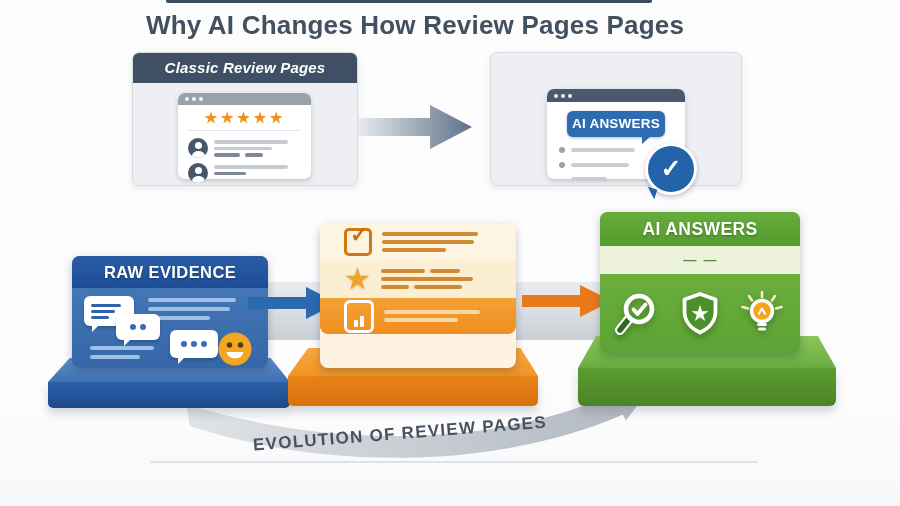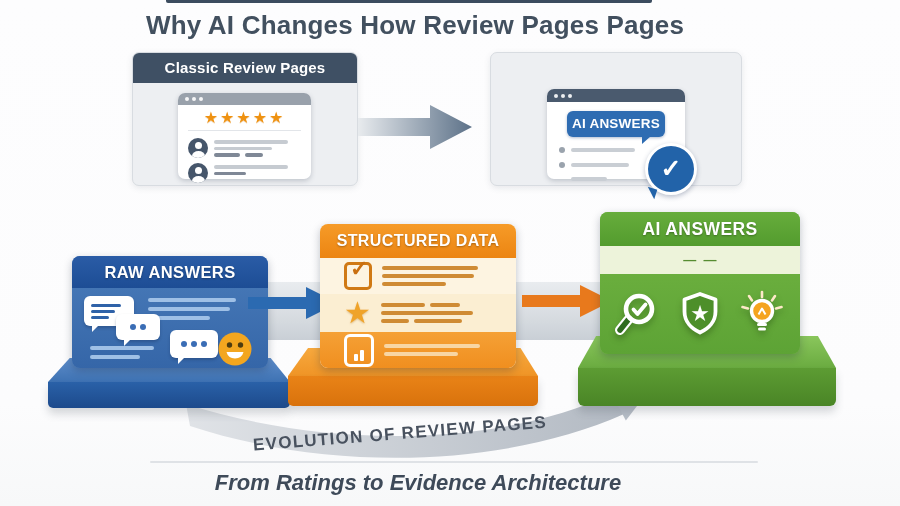--- a/index.html
+++ b/index.html
@@ -8,21 +8,21 @@
     background:linear-gradient(180deg,#fdfdfe 0%,#fcfcfd 80%,#f7f8f9 100%);
     font-family:"Liberation Sans", sans-serif;
   }
   .abs{position:absolute;}
   
   .top-rule{left:166px;top:0;width:486px;height:3px;background:#3c4c5f;border-radius:0 0 2px 2px;}
   .main-title{left:0;top:10px;width:830px;text-align:center;font-size:26px;font-weight:600;color:#42505f;letter-spacing:.2px;}
   
   .cmp-panel{background:#edeff2;border:1px solid #d8dce1;border-radius:7px;box-shadow:0 2px 6px rgba(70,80,100,.12);}
   .cmp-panel .hdr{height:30px;line-height:30px;text-align:center;background:#3f5064;border-radius:6px 6px 0 0;
-    color:#fff;font-weight:700;font-size:15px;letter-spacing:.2px;}
+    color:#fff;font-weight:700;font-size:15px;letter-spacing:.2px;font-style:italic;}
   .cmp-classic{left:132px;top:52px;width:224px;height:132px;}
   .cmp-ai{left:490px;top:52px;width:250px;height:132px;}
   .browser{position:absolute;background:#fff;border-radius:7px;box-shadow:0 2px 5px rgba(60,70,90,.25);}
   .b-classic{left:45px;top:40px;width:133px;height:86px;}
   .b-ai{left:56px;top:36px;width:138px;height:90px;}
   .bbar{height:12px;border-radius:7px 7px 0 0;display:flex;align-items:center;gap:3px;padding-left:7px;}
   .bbar.gray{background:#99a1ab;}
   .bbar.dark{background:#4a5a6e;height:13px;}
   .bdot{width:4px;height:4px;border-radius:50%;background:#fff;opacity:.9;}
   .stars-row{text-align:center;font-size:16px;letter-spacing:2px;color:#ef9211;margin-top:3px;text-shadow:0 1px 0 rgba(200,110,0,.25);}
@@ -188,21 +188,21 @@
       </div>
       <div class="check-badge">✓</div>
     </div>
   </div>
 
   <div class="abs backband"></div>
 
   <div class="abs base-top blue-base-top"></div>
   <div class="abs base-front blue-base-front"></div>
   <div class="plat-panel blue-panel">
-    <div class="plat-hdr">RAW ANSWERS</div>
+    <div class="plat-hdr">RAW EVIDENCE</div>
     <div class="blue-body">
       <div class="bubble bub-lines">
         <div class="bl" style="width:30px"></div>
         <div class="bl" style="width:24px"></div>
         <div class="bl" style="width:18px"></div>
       </div>
       <div class="blue-lines" style="left:76px;top:10px">
         <div class="ln2" style="width:88px"></div>
         <div class="ln2" style="width:82px"></div>
         <div class="ln2" style="width:62px"></div>
@@ -229,21 +229,20 @@
     </div>
   </div>
 
   <svg class="abs arrow-mid arrow-blue" width="92" height="36" viewBox="0 0 92 36">
     <polygon points="0,12 58,12 58,2 90,18 58,34 58,24 0,24" fill="#2b6ab1"></polygon>
   </svg>
 
   <div class="abs base-top orange-base-top"></div>
   <div class="abs base-front orange-base-front"></div>
   <div class="plat-panel orange-panel">
-    <div class="plat-hdr">STRUCTURED DATA</div>
     <div class="o-row o-row1">
       <div class="chk-icon">
         <span class="chk">✓</span>
       </div>
       <div class="o-lines">
         <div class="oln" style="width:96px"></div>
         <div class="oln" style="width:92px"></div>
         <div class="oln" style="width:64px"></div>
       </div>
     </div>
@@ -318,15 +317,14 @@
         <stop offset="0" stop-color="#e0e3e7"></stop>
           <stop offset="1" stop-color="#b3bac3"></stop>
       </linearGradient>
     </defs>
     <path d="M186,404 C330,450 500,446 612,394 L624,414 C502,468 330,472 190,426 Z" fill="url(#gSw)"></path>
     <polygon points="0,-21 46,0 0,21" transform="translate(616,402) rotate(-28)" fill="#b7bec7"></polygon>
   </svg>
   <div class="abs evo-label">EVOLUTION OF REVIEW PAGES</div>
 
   <div class="abs divider"></div>
-  <div class="abs footer-caption">From Ratings to Evidence Architecture</div>
 
 </div>
 
 </body></html>

